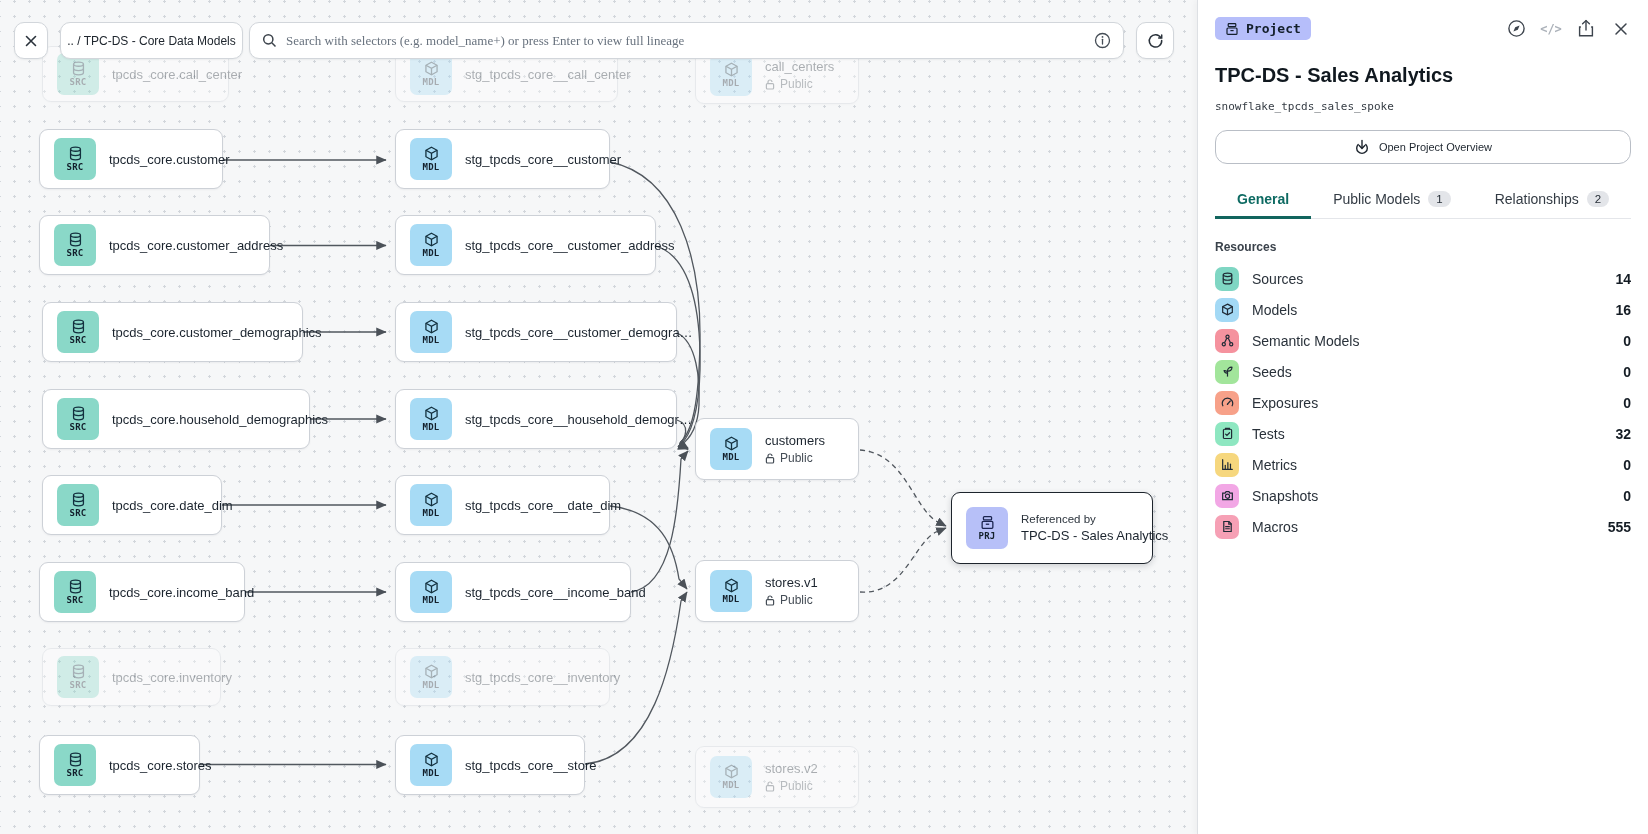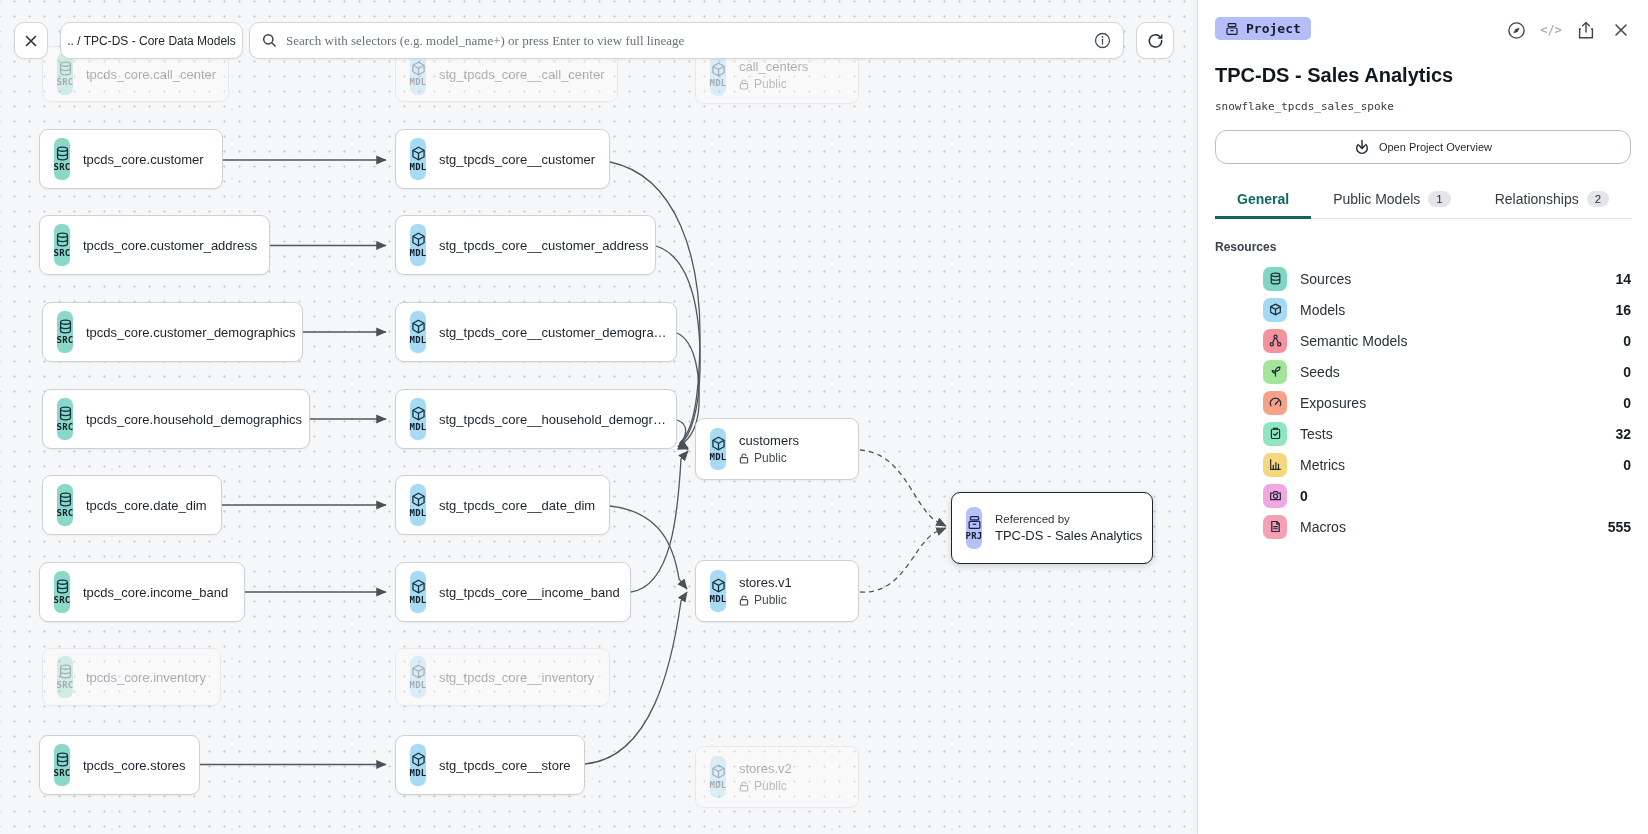--- a/index.html
+++ b/index.html
@@ -12,21 +12,21 @@
     background-image:radial-gradient(circle, #d2d6db 1px, transparent 1.2px);
     background-size:15px 15px; background-position:7px 9px; }
   #edges { position:absolute; left:0; top:0; }
 
   .node { position:absolute; background:#fff; border:1px solid #cdd1d7;
     border-radius:9px; height:60px; display:flex; align-items:center;
     gap:13px; padding:0 14px; box-shadow:0 1px 2px rgba(20,28,38,.05); }
   .node.two { height:62px; }
   .node.faded { opacity:.35; }
   .node.selected { border:1.6px solid #1d242c; box-shadow:0 2px 6px rgba(20,28,38,.18); }
-  .tile { width:16px; height:42px; border-radius:7px; flex:none;
+  .tile { width:42px; height:42px; border-radius:7px; flex:none;
     display:flex; flex-direction:column; align-items:center; justify-content:center; gap:1px; }
   .tile.src { background:#8ad8c8; }
   .tile.mdl { background:#a7dbf5; }
   .tile.prj { background:#b7c0f8; }
   .tile .tbadge { font-family:"DejaVu Sans Mono", monospace; font-size:9px;
     font-weight:bold; color:#13202c; letter-spacing:.2px; }
   .nlabel { font-size:13px; color:#1b242e; white-space:nowrap; }
   .ncol { display:flex; flex-direction:column; gap:3px; }
   .pubrow { display:flex; align-items:center; gap:5px; font-size:12px; color:#454d56; }
   .kicker { font-size:11.5px; color:#2c343d; }
@@ -41,21 +41,21 @@
   #search-box { left:249px; width:875px; padding:0 12px; gap:9px; }
   #search-box input { flex:1; border:none; outline:none; font-size:13px;
     color:#8b5cf6; font-family:Liberation Serif, serif; background:transparent; }
   #search-box input::placeholder { color:#68727e; }
   #btn-refresh { left:1136px; width:38px; justify-content:center; cursor:pointer; }
 
   
   #panel { position:absolute; left:1197px; top:0; width:451px; height:834px;
     background:#fff; border-left:1px solid #dde0e4; padding:17px 17px 0 17px;
     box-shadow:-2px 0 6px rgba(0,0,0,.04); }
-  #panel-header { display:flex; align-items:flex-end; justify-content:space-between; }
+  #panel-header { display:flex; align-items:center; justify-content:space-between; }
   #type-badge { display:inline-flex; align-items:center; gap:7px; background:#b6befa;
     border-radius:5px; padding:4px 10px; font-family:"DejaVu Sans Mono", monospace;
     font-size:13px; font-weight:bold; color:#141f2b; }
   .hdr-icons { display:flex; align-items:center; gap:15px; }
   .hdr-icons .icn { width:20px; height:20px; display:flex; align-items:center;
     justify-content:center; color:#3d444d; cursor:pointer; }
   .icn.disabled { color:#abb1b9; cursor:default;
     font-family:"DejaVu Sans Mono", monospace; font-size:12px; font-weight:bold; }
   #panel-title { margin-top:24px; font-size:20px; font-weight:bold; color:#10181f; }
   #panel-subtitle { margin-top:13px; font-family:"DejaVu Sans Mono", monospace;
@@ -66,21 +66,21 @@
     font-family:"Liberation Sans", sans-serif; }
   #tabs { margin-top:19px; display:flex; border-bottom:1px solid #e4e6ea; }
   .tab { padding:8px 22px 9px 22px; font-size:14px; color:#333b44; cursor:pointer;
     display:flex; align-items:center; gap:8px; border-bottom:3px solid transparent;
     margin-bottom:-1px; white-space:nowrap; }
   .tab.active { color:#0d6a62; font-weight:bold; border-bottom-color:#12655e; }
   .pill { background:#e3e5e9; border-radius:999px; font-size:11.5px; color:#262e37;
     padding:2px 8px; font-weight:normal; }
   #resources-header { margin-top:21px; font-size:12px; font-weight:bold; color:#3a424b; }
   #resources { margin-top:9px; }
-  .res-row { display:flex; align-items:center; gap:13px; height:31px;margin-left:48px; }
+  .res-row { display:flex; align-items:center; gap:13px; height:31px; }
   .res-tile { width:24px; height:24px; border-radius:7px; flex:none;
     display:flex; align-items:center; justify-content:center; }
   .res-label { flex:1; font-size:14px; color:#29313a; }
   .res-count { font-size:14px; font-weight:600; color:#141c24; }
 </style>
 </head>
 <body>
 
 <div id="canvas">
 
@@ -582,20 +582,21 @@
       <span class="res-label">Metrics</span>
       <span class="res-count">0</span>
     </div>
     <div class="res-row">
       <span class="res-tile" style="background-color: rgb(242, 167, 229);">
         <svg width="13" height="13" viewBox="0 0 14 14" fill="none" stroke="#1f2a35" stroke-width="1.3">
             <path d="M1.8,4.4 H4.4 L5.5,2.8 H8.5 L9.6,4.4 H12.2 V11.4 H1.8 Z"></path>
             <circle cx="7" cy="7.8" r="2.2"></circle>
           </svg>
       </span>
+      <span class="res-label">Snapshots</span>
       <span class="res-count">0</span>
     </div>
     <div class="res-row">
       <span class="res-tile" style="background-color: rgb(246, 160, 181);">
         <svg width="13" height="13" viewBox="0 0 14 14" fill="none" stroke="#1f2a35" stroke-width="1.3" stroke-linecap="round">
             <path d="M3,1.6 H8.6 L11,4 V12.4 H3 Z"></path>
             <path d="M8.4,1.8 V4.4 H11"></path>
             <path d="M5,7.2 H9 M5,9.4 H9"></path>
           </svg>
       </span>

